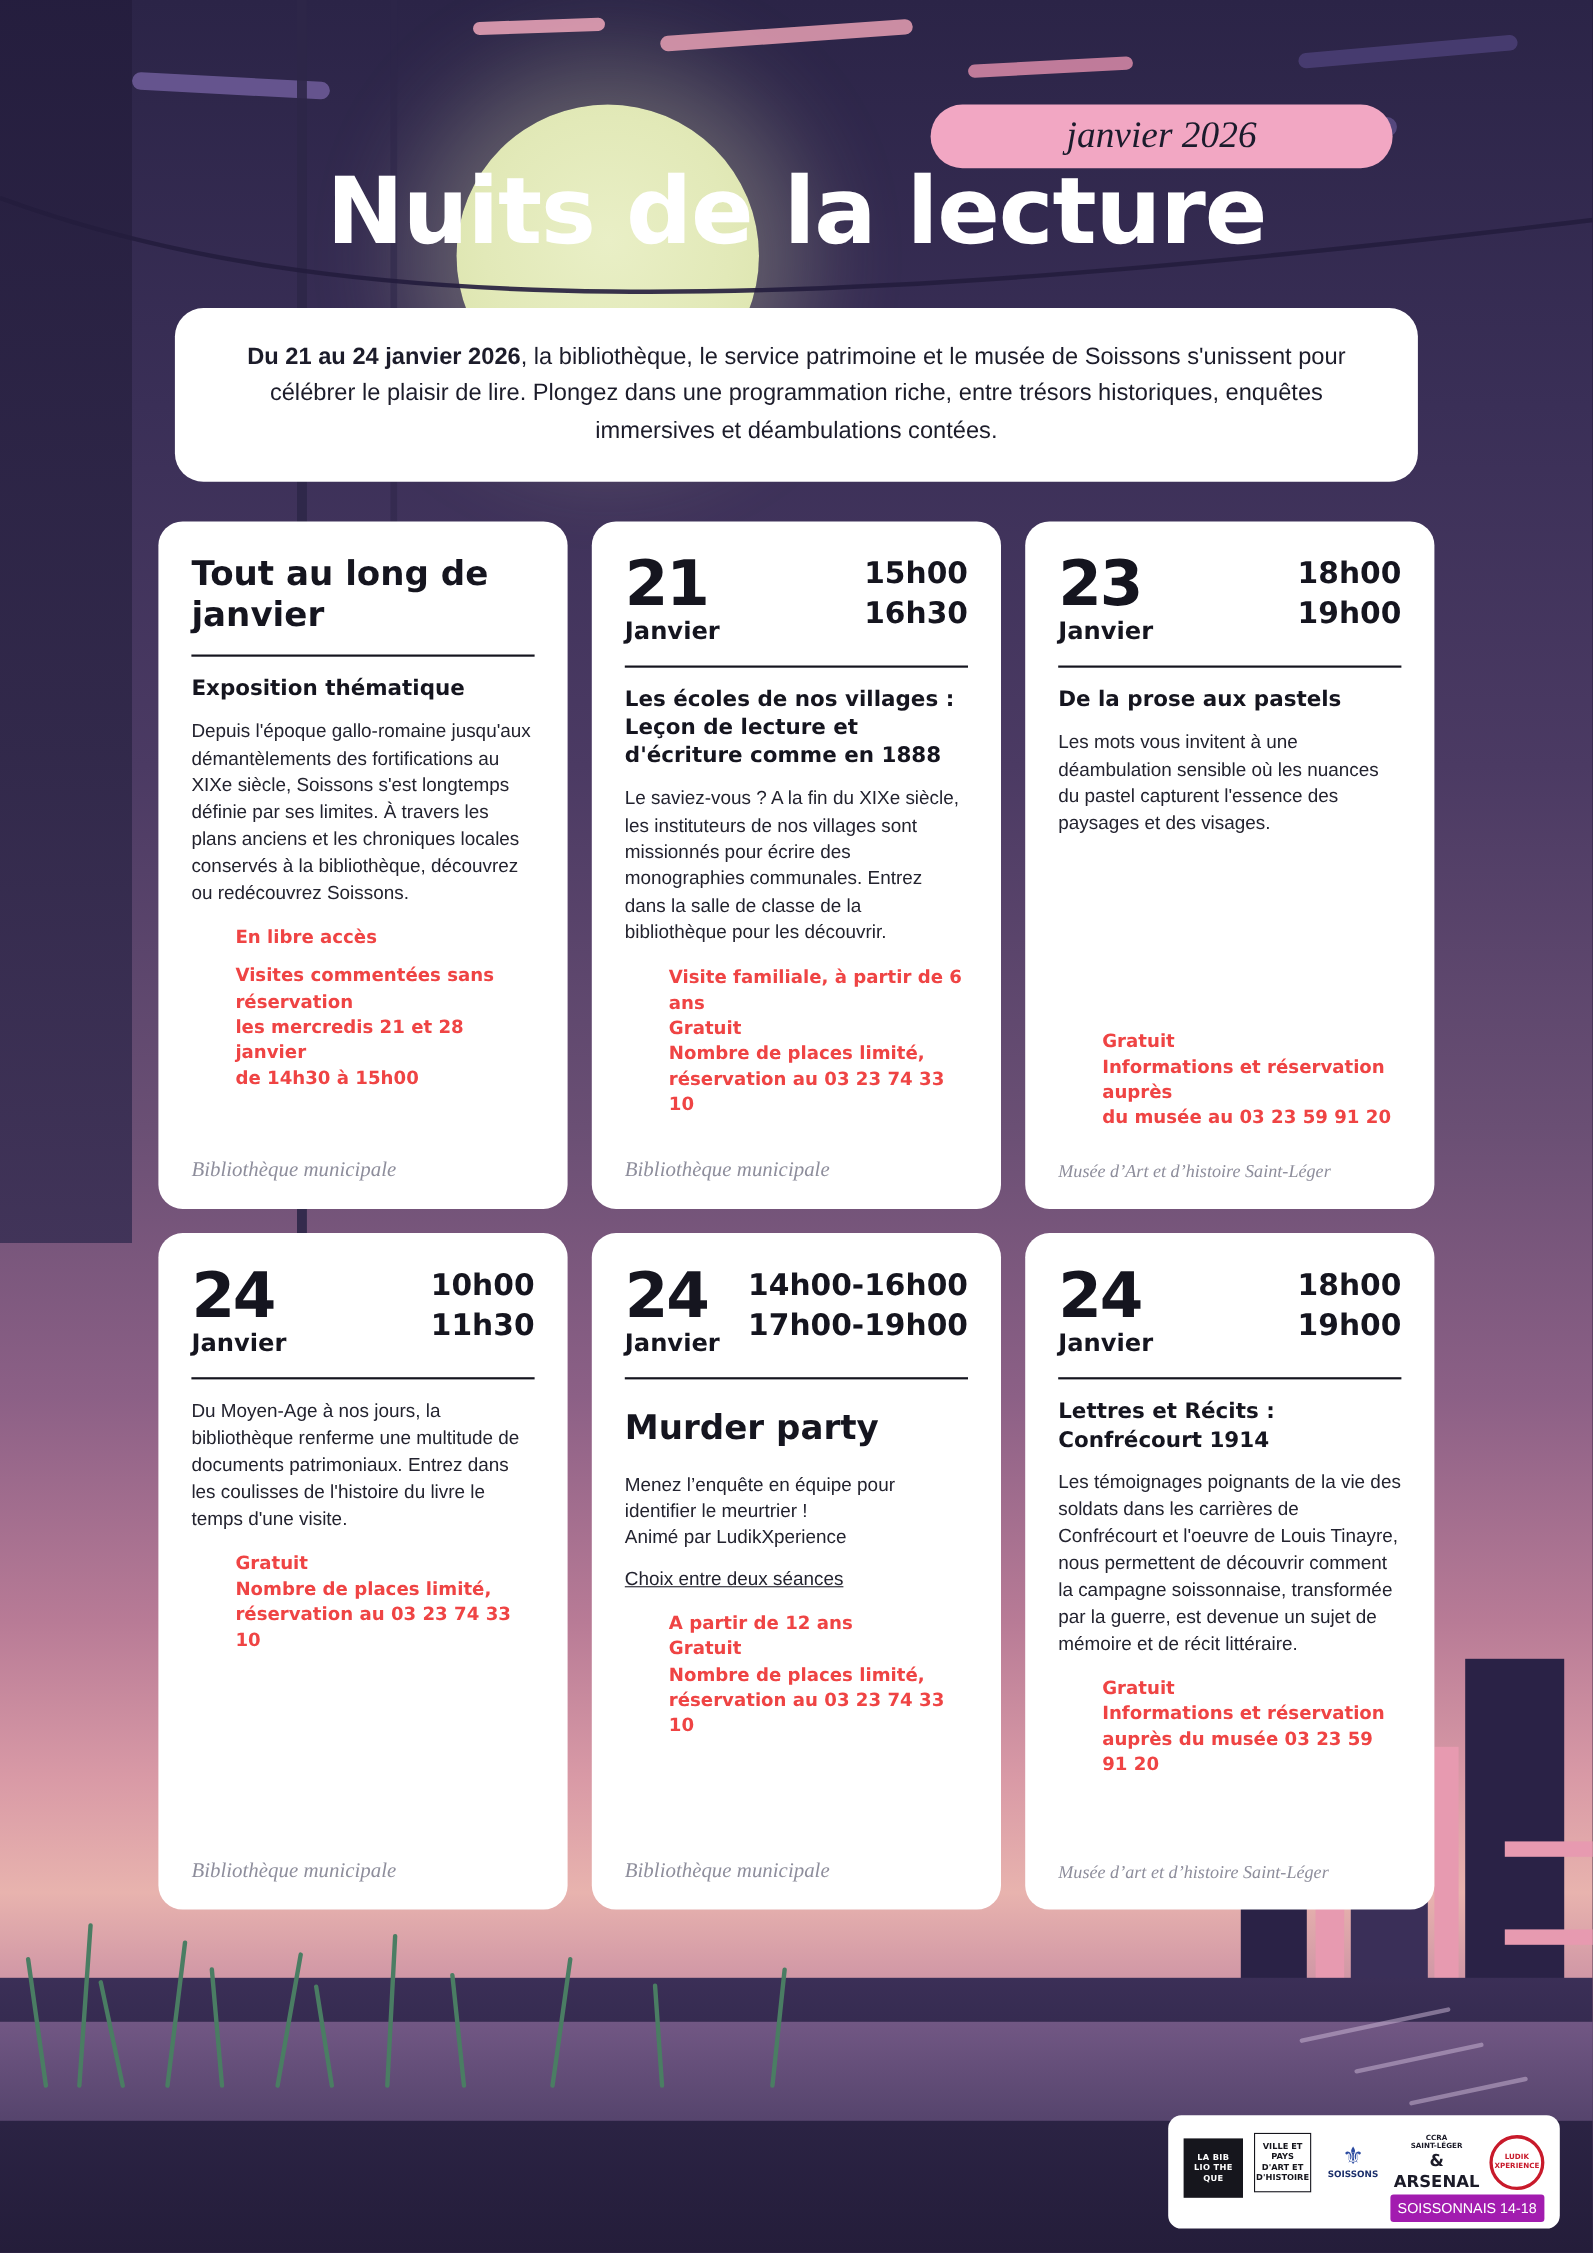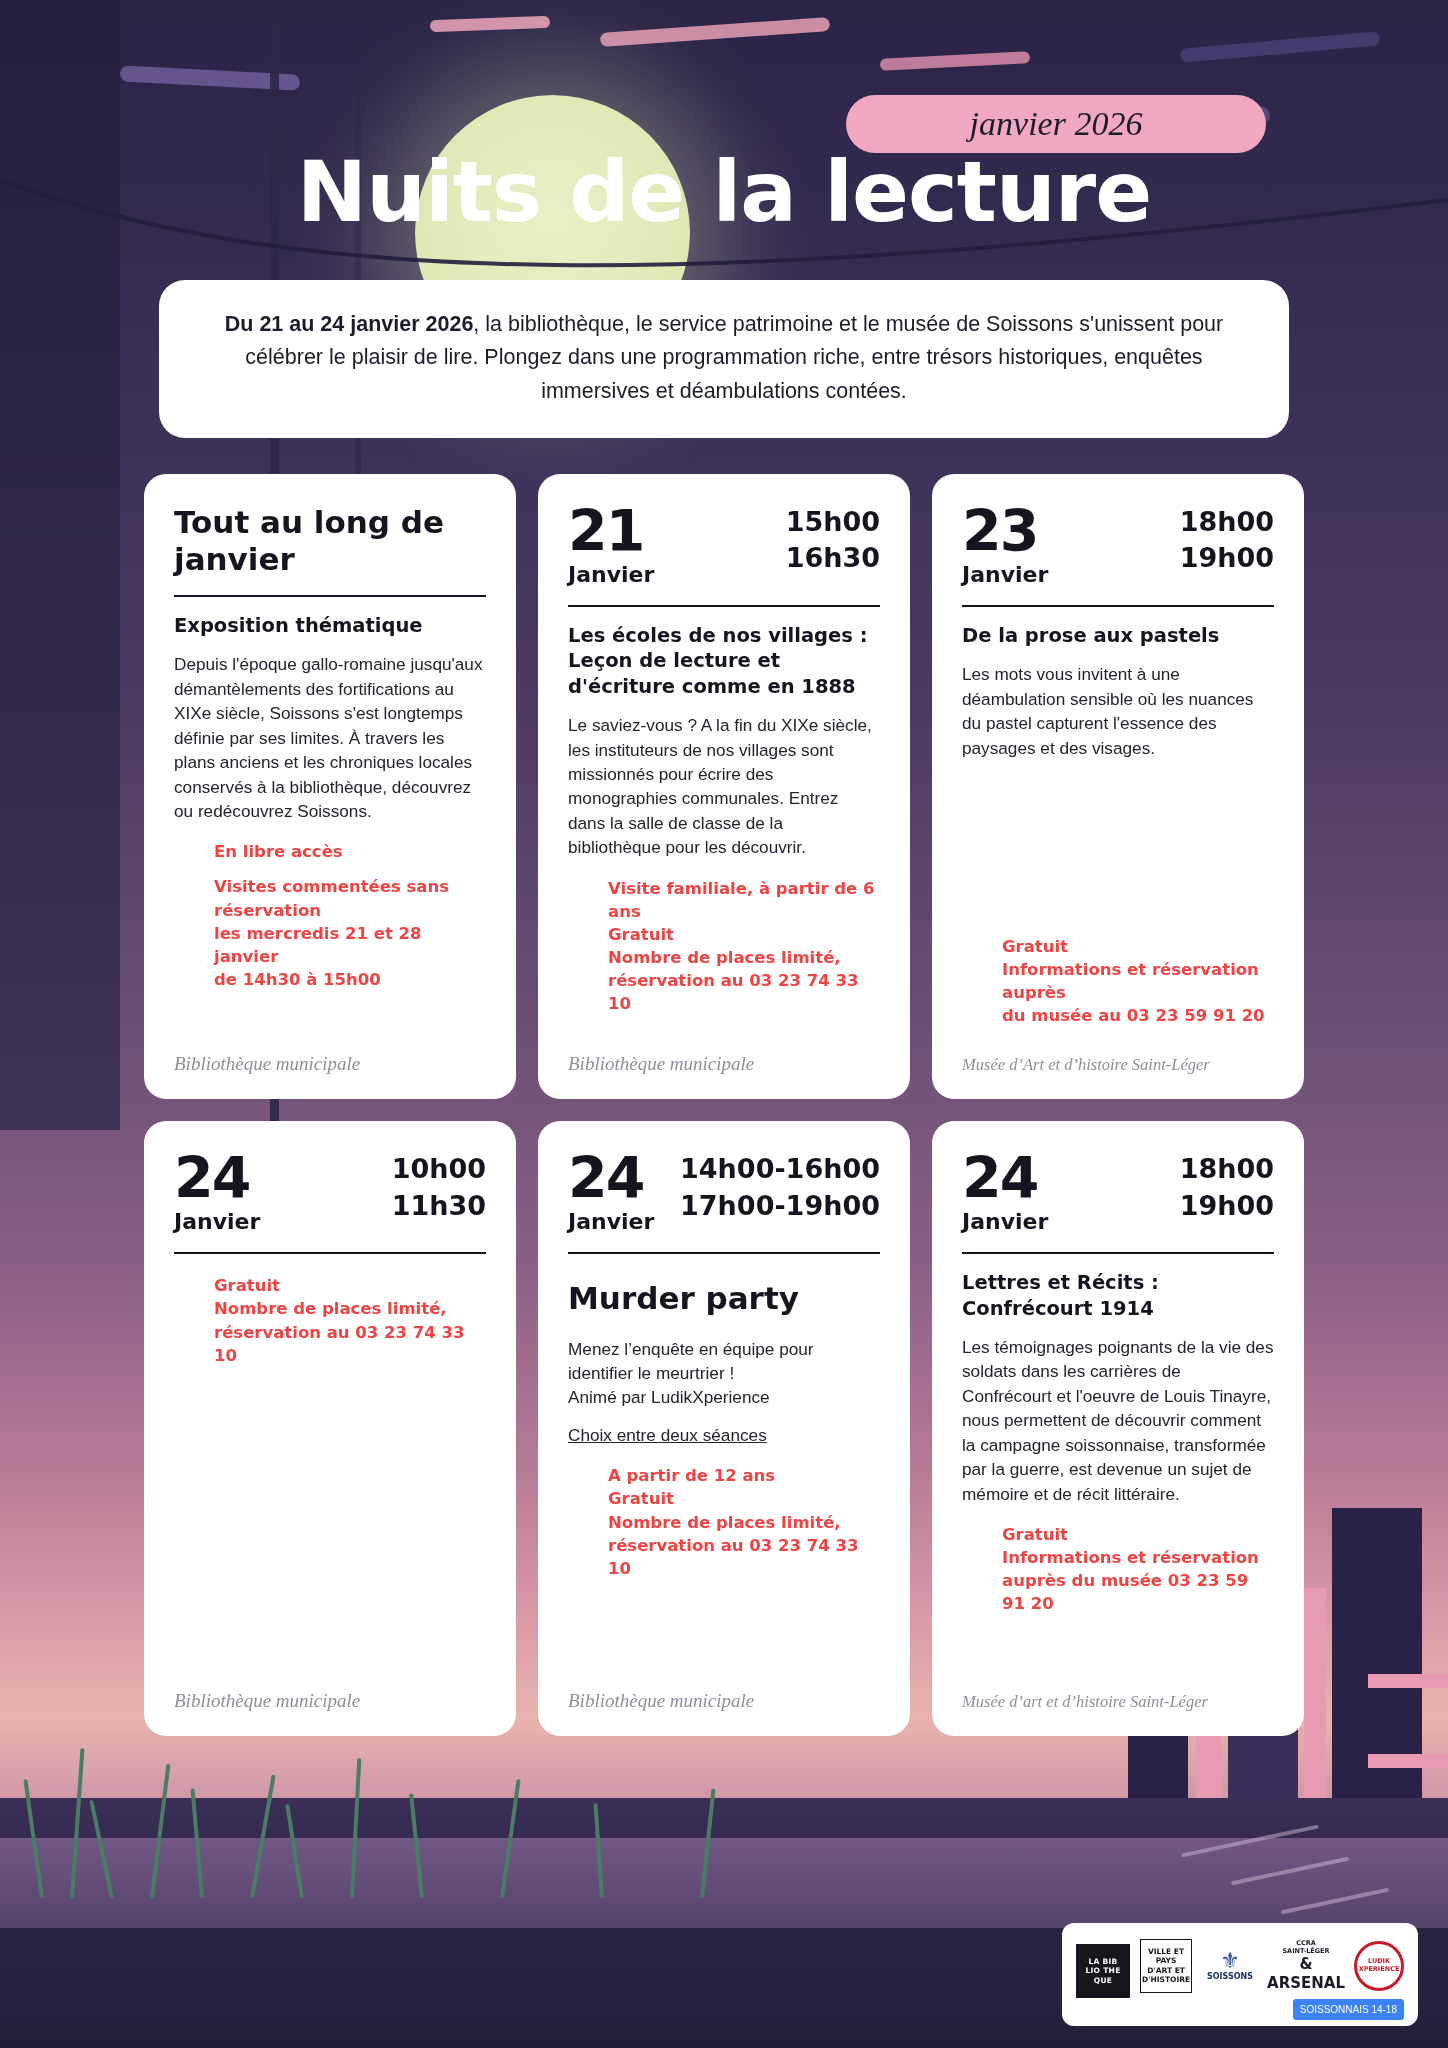--- a/index.html
+++ b/index.html
@@ -261,21 +261,21 @@
   .logo-ccra {
     width:76px; height:54px; color:#1b1b28; font-size:6.5px; line-height:1.25;
     flex-direction:column;
   }
   .logo-ccra .amp { font-size:15px; font-weight:bold; }
   .logo-ludik {
     width:50px; height:50px; border-radius:50%; background:#ffffff;
     border:3px solid #c81a2b; color:#c81a2b; font-size:6.5px; line-height:1.2;
   }
   .logo-soiss {
-    background:#3b82f6; color:#ffffff; font-size:10px;
+    background:#a21caf; color:#ffffff; font-size:13px;
     padding:5px 7px; border-radius:3px;
     position:absolute; right:14px; bottom:6px;
   }
   .logos-inner { display:flex; align-items:center; gap:10px; padding-bottom:18px; }
 </style>
 </head>
 <body>
 
 <div class="bg">
   <div class="sky"></div>
@@ -415,20 +415,23 @@
         <div>
           <div class="daynum">24</div>
           <div class="daymon">Janvier</div>
         </div>
         <div class="times">
           <div>10h00</div>
           <div>11h30</div>
         </div>
       </div>
       <div class="rule"></div>
+      <div class="ev-body">
+        <p>Du Moyen-Age à nos jours, la bibliothèque renferme une multitude de documents patrimoniaux. Entrez dans les coulisses de l'histoire du livre le temps d'une visite.</p>
+      </div>
       <div class="ev-info">
         <div class="block" style="white-space:pre-line">Gratuit
 Nombre de places limité,
 réservation au 03 23 74 33 10</div>
       </div>
       <div class="spacer"></div>
       <div class="venue">Bibliothèque municipale</div>
     </div>
 
     <div class="card">

